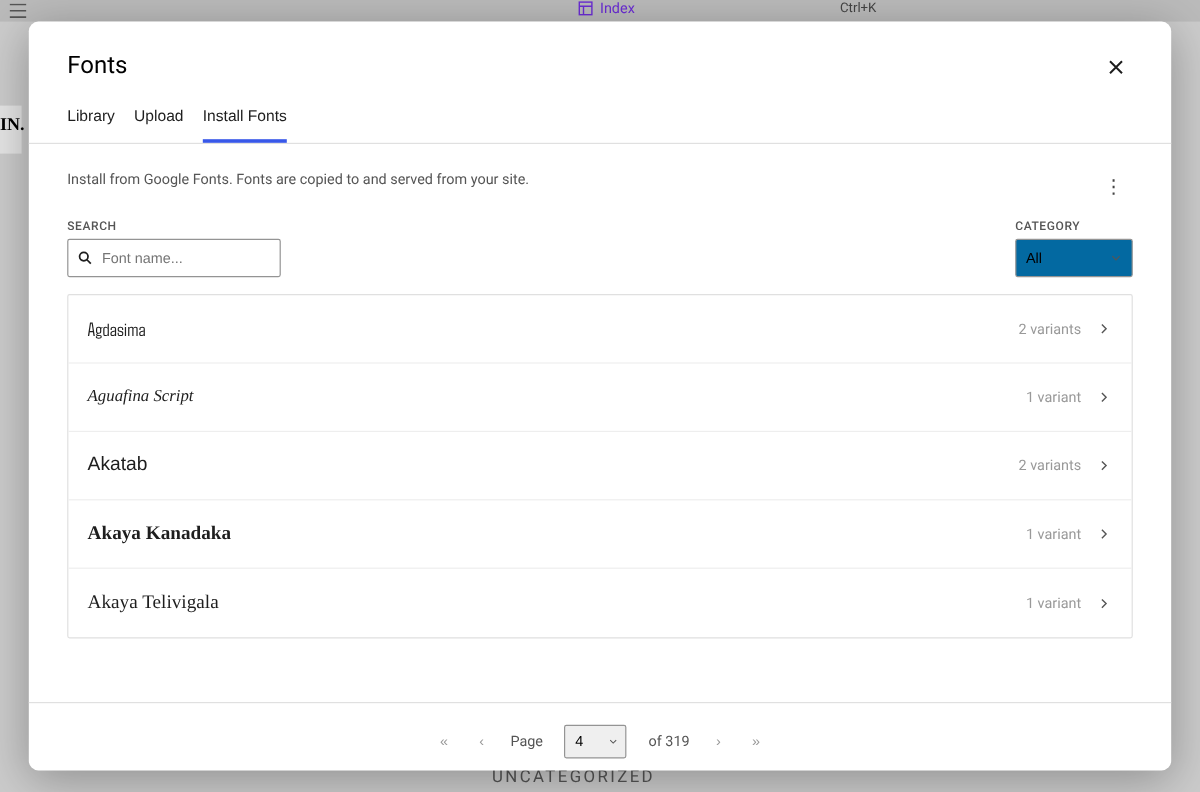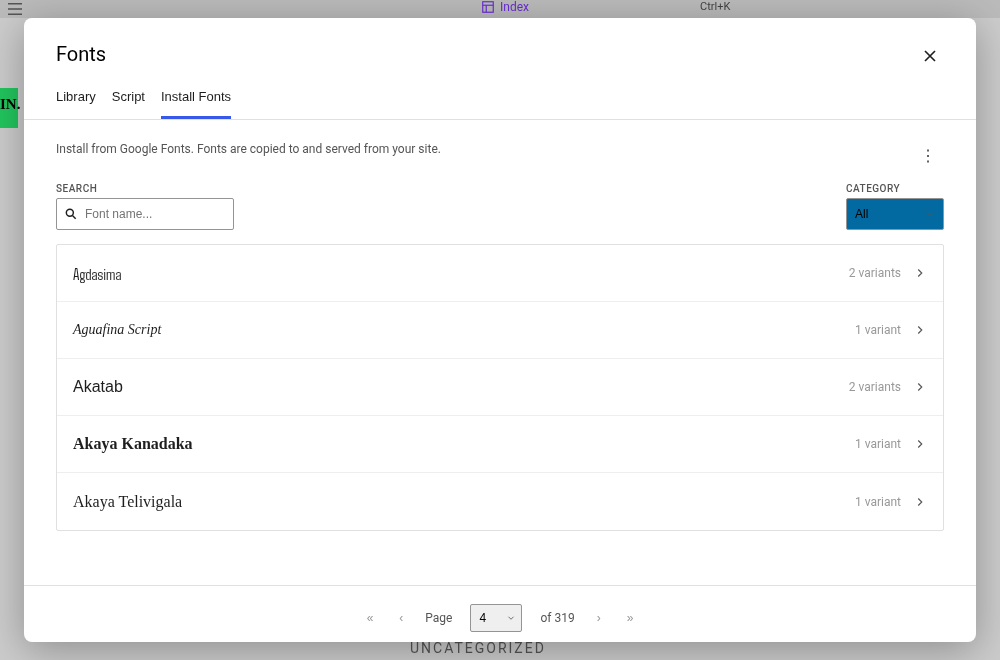--- a/index.html
+++ b/index.html
@@ -5,21 +5,21 @@
 * { box-sizing: border-box; margin: 0; padding: 0; }
 body { font-family: -apple-system, BlinkMacSystemFont, "Segoe UI", Roboto, sans-serif; background: #888; width: 1000px; height: 660px; position: relative; overflow: hidden; }
 
 
 .bg { position: absolute; inset: 0; background: #ccc; }
 .bg-top { position: absolute; top: 0; left: 0; right: 0; height: 18px; background: #bbb; display: flex; align-items: center; gap: 8px; padding-left: 8px; }
 .bg-hamburger { width: 14px; height: 12px; }
 .bg-index { position: absolute; top: 0; left: 481px; color: #6b2dd4; font-size: 12px; display: flex; align-items: center; gap: 5px; }
 .bg-ctrl { position: absolute; top: 0; left: 700px; font-size: 11px; color: #444; }
 .bg-uncat { position: absolute; bottom: 4px; left: 410px; font-size: 14px; color: #555; letter-spacing: 2px; }
-.bg-left { position: absolute; left: 0; top: 88px; width: 18px; height: 40px; background: #22c55e; font-family: serif; font-weight: bold; font-size: 15px; text-align: center; padding-top: 8px;}
+.bg-left { position: absolute; left: 0; top: 88px; width: 18px; height: 40px; background: #e5e5e5; font-family: serif; font-weight: bold; font-size: 15px; text-align: center; padding-top: 8px;}
 
 
 .modal { position: absolute; top: 18px; left: 24px; right: 24px; bottom: 18px; background: #fff; border-radius: 8px; box-shadow: 0 8px 40px rgba(0,0,0,0.3); display: flex; flex-direction: column; }
 
 .modal-header { padding: 24px 32px 8px 32px; display: flex; justify-content: space-between; align-items: flex-start; }
 .modal-title { font-size: 20px; font-weight: 400; color: #000000; }
 .close-btn { background: none; border: none; cursor: pointer; padding: 4px; }
 .close-btn svg { width: 20px; height: 20px; }
 
 .tabs { display: flex; gap: 16px; padding: 0 32px; border-bottom: 1px solid #e0e0e0; }
@@ -93,21 +93,21 @@
     <h1 class="modal-title">Fonts</h1>
     <button class="close-btn">
       <svg viewBox="0 0 24 24" fill="none" stroke="#1e1e1e" stroke-width="2">
           <path d="M18 6L6 18M6 6l12 12"></path>
         </svg>
     </button>
   </div>
 
   <div class="tabs">
     <button class="tab">Library</button>
-    <button class="tab">Script</button>
+    <button class="tab">Upload</button>
     <button class="tab active">Install Fonts</button>
   </div>
 
   <div class="content">
     <div class="provider-row">
       <div>
         <div class="provider-desc">Install from Google Fonts. Fonts are copied to and served from your site.</div>
       </div>
       <button class="kebab">
         <span>⋮</span>

